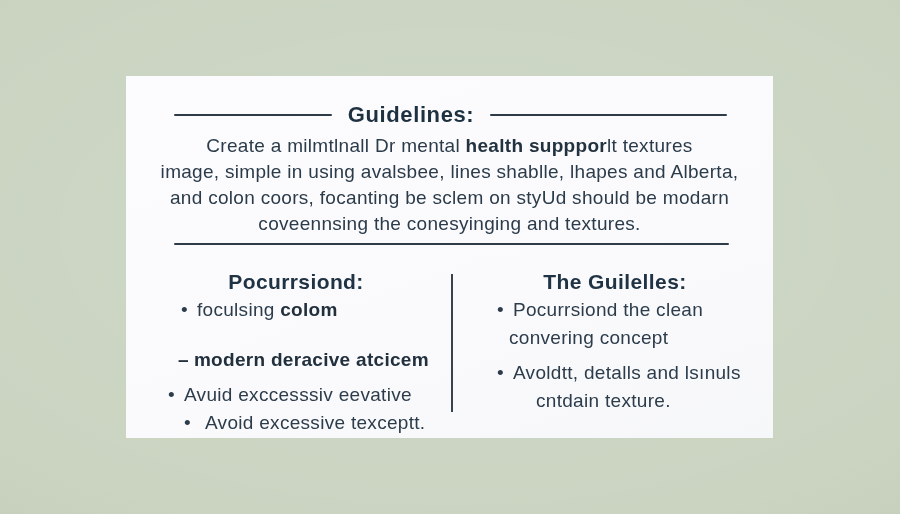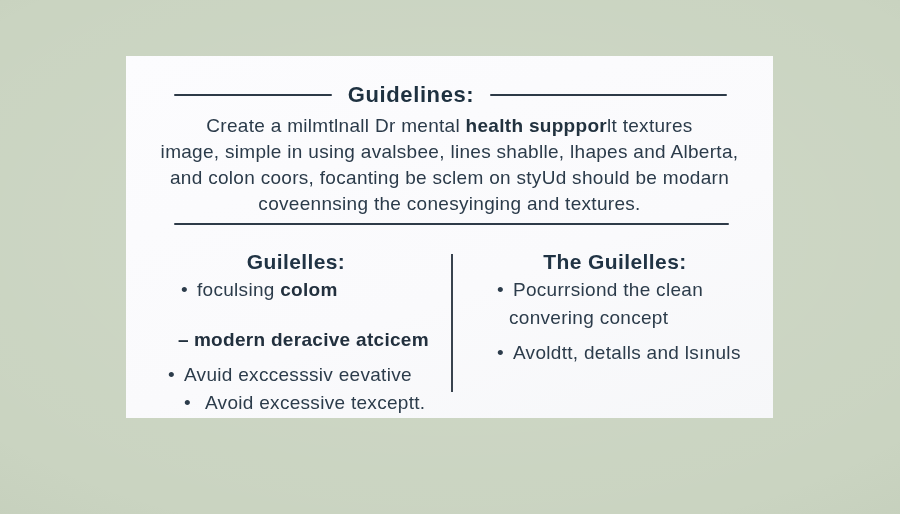--- a/index.html
+++ b/index.html
@@ -8,21 +8,21 @@
     font-family: "Liberation Sans", "DejaVu Sans", sans-serif;
   }
   .stage {
     position: relative; width: 900px; height: 514px;
     background:
       radial-gradient(ellipse 120% 110% at 50% 45%,
         rgba(255,255,255,0.10) 0%, rgba(255,255,255,0) 55%, rgba(90,105,80,0.14) 100%),
       #cad4c1;
   }
   .card {
-    position: absolute; left: 126px; top: 56px; width: 647px; height: 362px;
+    position: absolute; left: 126px; top: 76px; width: 647px; height: 362px;
     background: linear-gradient(160deg, #fcfcfe 0%, #fafafc 60%, #f6f7f9 100%);
   }
   
   .card-header {
     position: absolute; top: 26px; left: 48px; right: 46px;
     display: flex; align-items: center; gap: 16px;
   }
   .header-line { height: 2px; background: #2d3a47; border-radius: 1px; }
   .header-line.left  { flex: 2 1 0; }
   .header-line.right { flex: 3 1 0; }
@@ -88,21 +88,21 @@
       <span>and colon coors, focanting be sclem on styUd should be modarn</span><br>
       <span>coveennsing the conesyinging and textures.</span>
     </div>
 
     <div class="section-rule"></div>
 
     <div class="columns">
       <div class="v-divider"></div>
 
       <div class="col col-left">
-        <div class="col-heading">Guilelles:</div>
+        <div class="col-heading">Pocurrsiond:</div>
         <div class="line ind-25">
           <span class="bullet">•</span><span class="gap-after-bullet"></span><span>foculsing </span><span class="b">colom</span>
         </div>
         <div class="line ind-22">
           <span class="bullet b">–</span><span class="gap-dash"></span><span class="b">modern deracive atcicem</span>
         </div>
         <div class="gap"></div>
         <div class="line ind-12">
           <span class="bullet">•</span><span class="gap-after-bullet"></span><span>Avuid exccesssiv eevative</span>
         </div>
@@ -116,17 +116,20 @@
         <div class="line ind-19">
           <span class="bullet">•</span><span class="gap-after-bullet"></span><span>Pocurrsiond the clean</span>
         </div>
         <div class="line ind-31">
           <span>convering concept</span>
         </div>
         <div class="gap"></div>
         <div class="line ind-19">
           <span class="bullet">•</span><span class="gap-after-bullet"></span><span>Avoldtt, detalls and lsınuls</span>
         </div>
+        <div class="line ind-58">
+          <span>cntdain texture.</span>
+        </div>
       </div>
     </div>
 
   </div>
 </div>
 
 </body></html>

